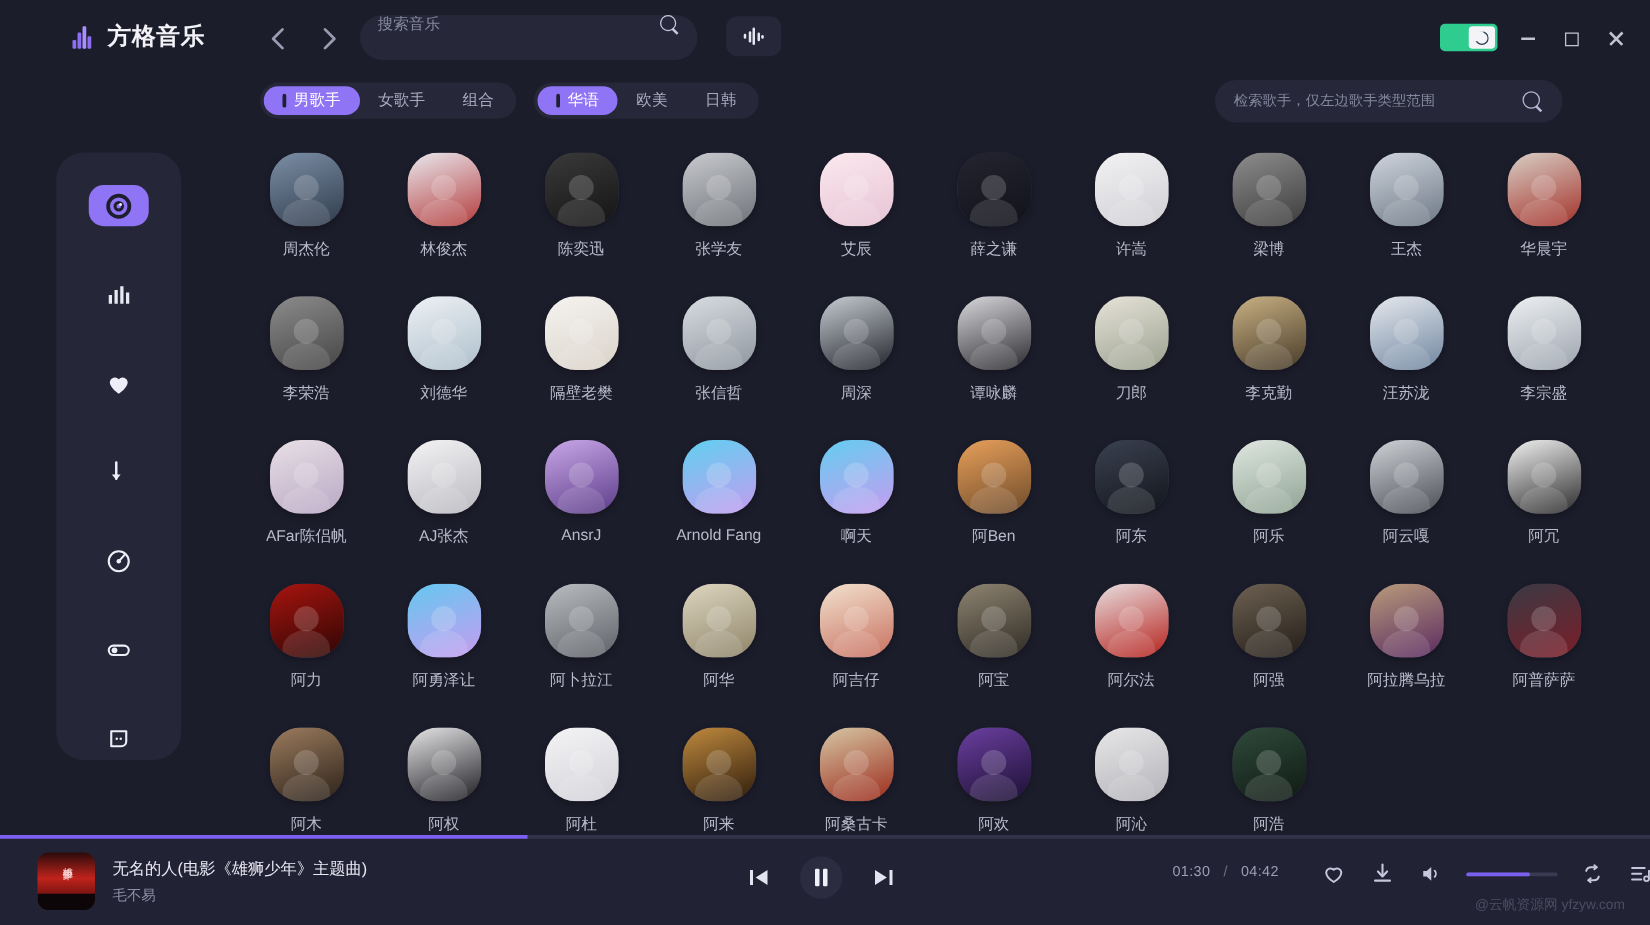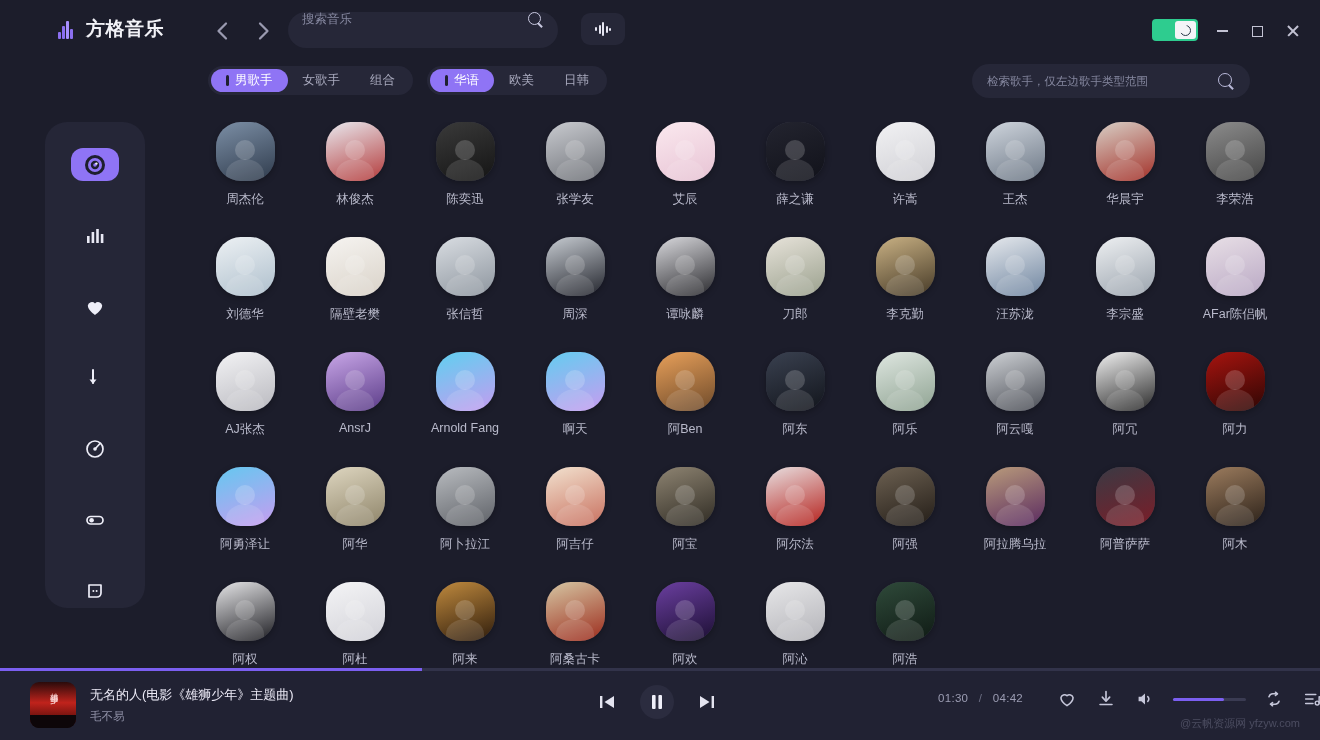--- a/index.html
+++ b/index.html
@@ -349,20 +349,29 @@
         <div class="av">
           <div class="ph" style="background: linear-gradient(160deg, rgb(242, 242, 244) 0%, rgb(207, 207, 212) 100%);">
             <div class="face"></div>
             <div class="body"></div>
           </div>
         </div>
         <div class="nm">许嵩</div>
       </div>
       <div class="cell">
         <div class="av">
+          <div class="ph" style="background: linear-gradient(160deg, rgb(141, 141, 141) 0%, rgb(60, 60, 60) 100%);">
+            <div class="face"></div>
+            <div class="body"></div>
+          </div>
+        </div>
+        <div class="nm">梁博</div>
+      </div>
+      <div class="cell">
+        <div class="av">
           <div class="ph" style="background: linear-gradient(160deg, rgb(207, 213, 221) 0%, rgb(108, 119, 133) 100%);">
             <div class="face"></div>
             <div class="body"></div>
           </div>
         </div>
         <div class="nm">王杰</div>
       </div>
       <div class="cell">
         <div class="av">
           <div class="ph" style="background: linear-gradient(160deg, rgb(216, 207, 198) 0%, rgb(163, 48, 40) 100%);">
@@ -565,35 +574,35 @@
         <div class="av">
           <div class="ph" style="background: linear-gradient(160deg, rgb(100, 200, 240) 0%, rgb(199, 156, 240) 100%);">
             <div class="face"></div>
             <div class="body"></div>
           </div>
         </div>
         <div class="nm">阿勇泽让</div>
       </div>
       <div class="cell">
         <div class="av">
+          <div class="ph" style="background: linear-gradient(160deg, rgb(185, 188, 192) 0%, rgb(94, 97, 103) 100%);">
+            <div class="face"></div>
+            <div class="body"></div>
+          </div>
+        </div>
+        <div class="nm">阿卜拉江</div>
+      </div>
+      <div class="cell">
+        <div class="av">
           <div class="ph" style="background: linear-gradient(160deg, rgb(222, 214, 192) 0%, rgb(142, 132, 105) 100%);">
             <div class="face"></div>
             <div class="body"></div>
           </div>
         </div>
         <div class="nm">阿华</div>
-      </div>
-      <div class="cell">
-        <div class="av">
-          <div class="ph" style="background: linear-gradient(160deg, rgb(185, 188, 192) 0%, rgb(94, 97, 103) 100%);">
-            <div class="face"></div>
-            <div class="body"></div>
-          </div>
-        </div>
-        <div class="nm">阿卜拉江</div>
       </div>
       <div class="cell">
         <div class="av">
           <div class="ph" style="background: linear-gradient(160deg, rgb(242, 226, 207) 0%, rgb(200, 112, 95) 100%);">
             <div class="face"></div>
             <div class="body"></div>
           </div>
         </div>
         <div class="nm">阿吉仔</div>
       </div>

